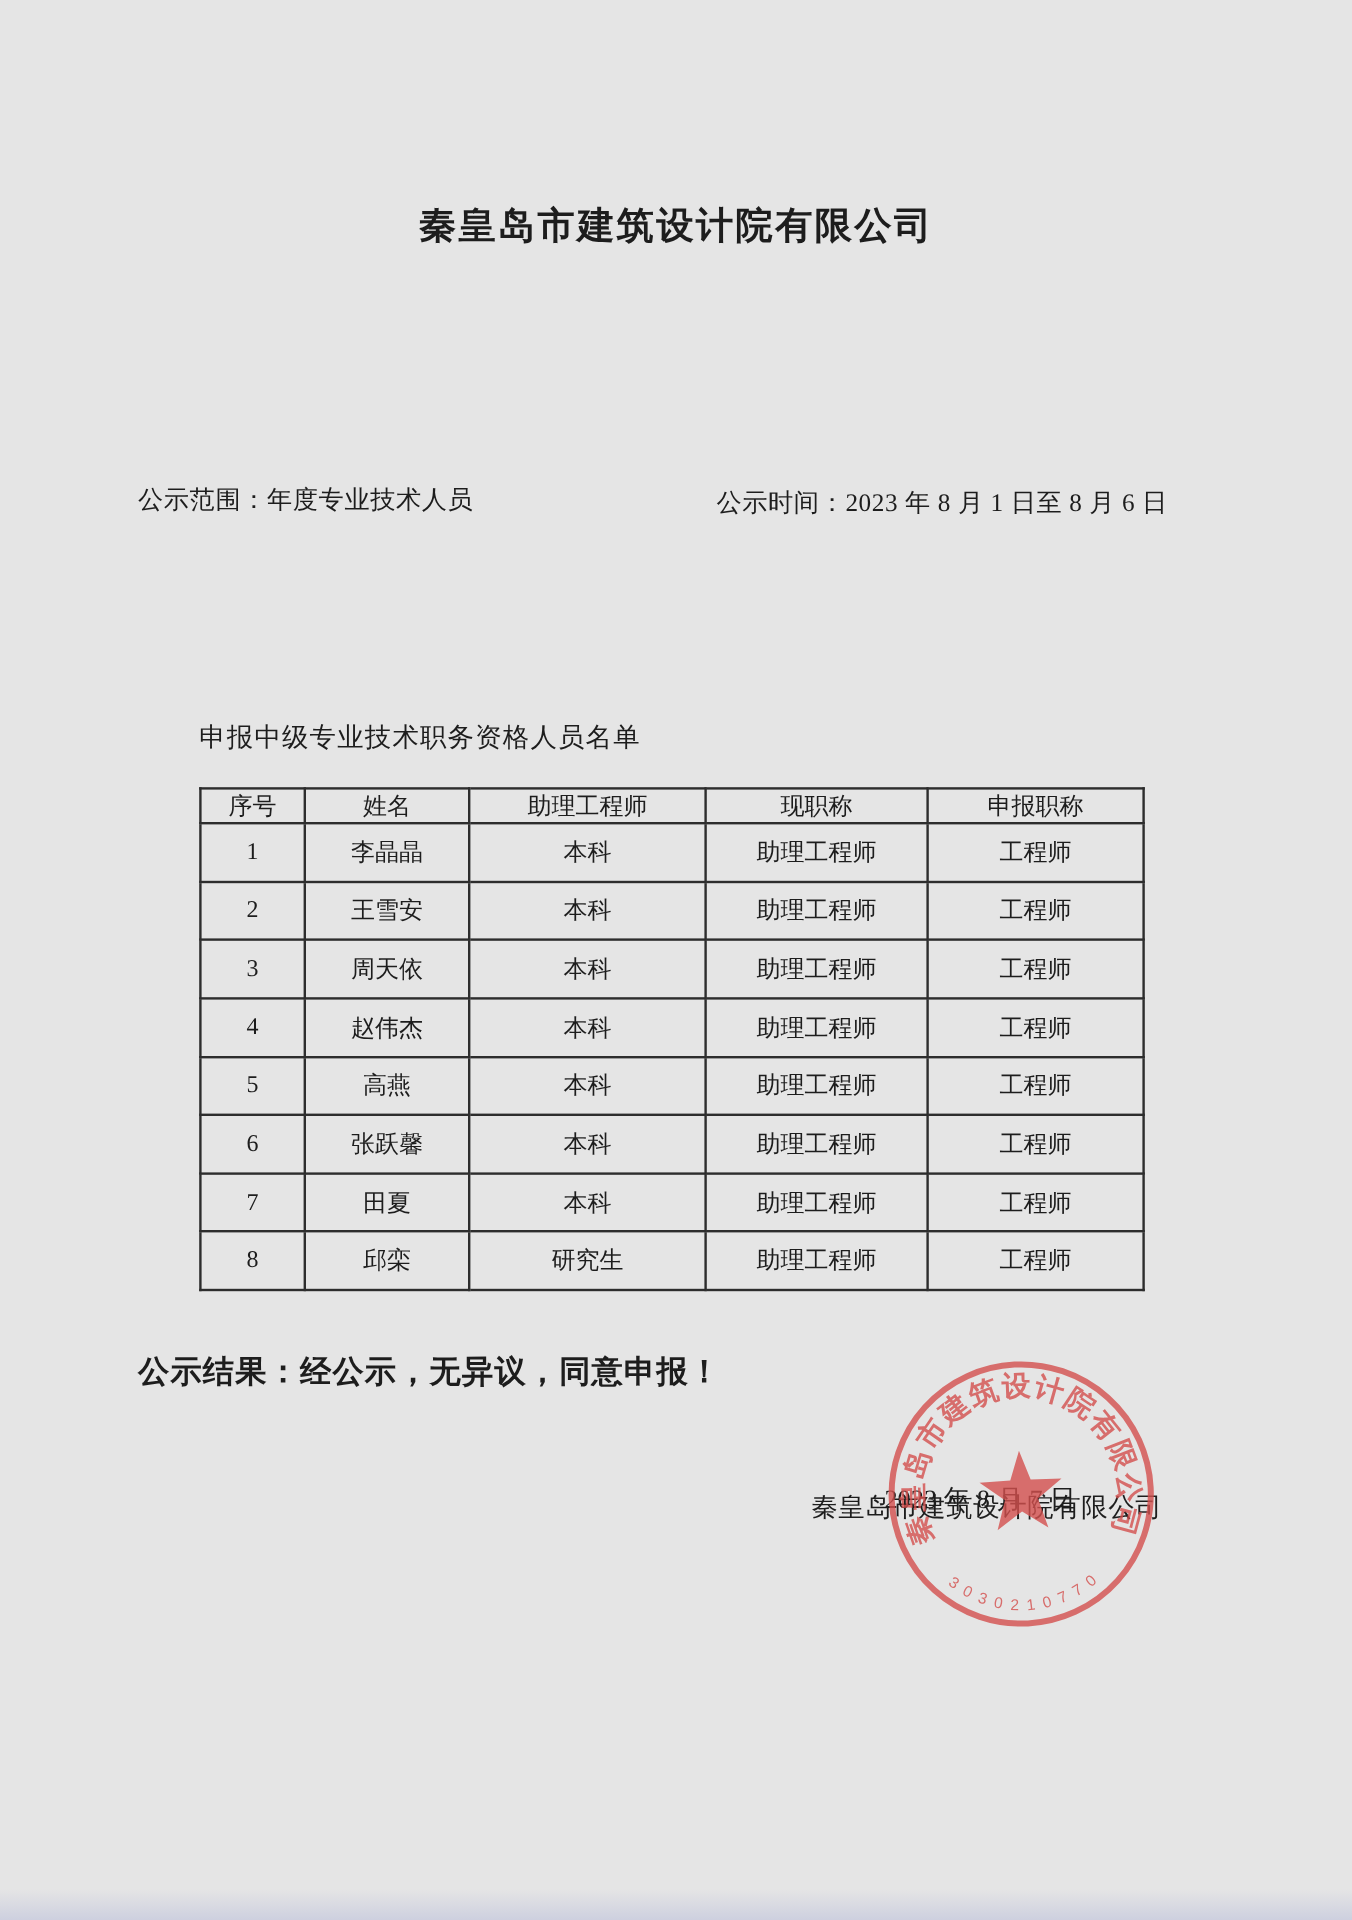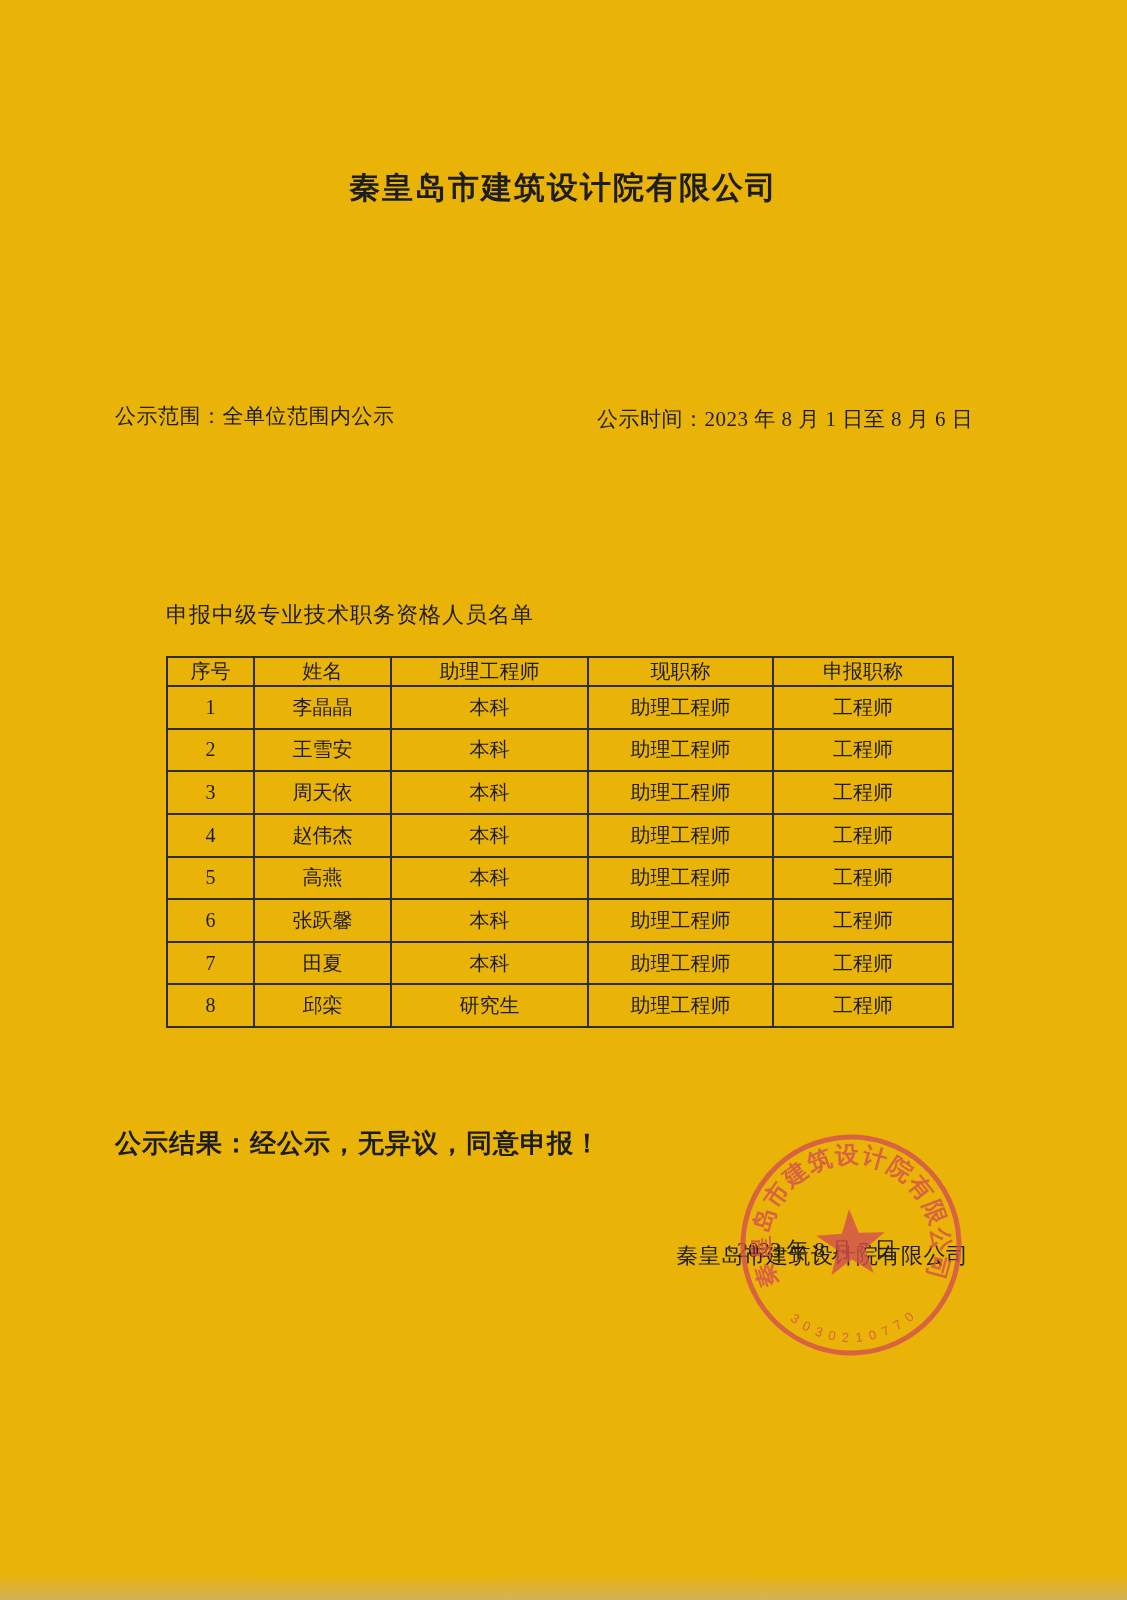--- a/index.html
+++ b/index.html
@@ -2,21 +2,21 @@
 <html style="--seal-color: #d4504e;"><head>
 <meta charset="utf-8">
 <style>
   * { box-sizing: border-box; margin: 0; padding: 0; }
   html, body { background: #ffffff; }
   .page {
     position: relative;
     width: 1127px;
     height: 1600px;
     margin: 0 auto;
-    background: #eab308;
+    background: #e5e5e5;
     overflow: hidden;
     font-family: "Liberation Serif", "DejaVu Serif", serif;
     color: #1d1d1d;
   }
 
   
   .doc-title {
     position: absolute;
     top: 160px; left: 0;
     width: 100%;
@@ -48,21 +48,21 @@
     position: absolute;
     top: 600px; left: 166px;
     width: 786px;
     text-align: left;
     font-size: 22px;
     letter-spacing: 1px;
   }
   table.roster {
     position: absolute;
     top: 656px; left: 166px;
-    width: 786px; height: 372px;
+    width: 786px; height: 420px;
     border-collapse: collapse;
     table-layout: fixed;
     text-align: center;
     font-size: 20px;
   }
   table.roster th, table.roster td {
     border: 2px solid #2d2d2d;
     font-weight: normal;
     padding: 0;
     vertical-align: middle;
@@ -122,21 +122,21 @@
 </head>
 <body>
 
 <div class="page">
 
   <header class="doc-title">
     <div class="title-line">秦皇岛市建筑设计院有限公司</div>
   </header>
 
   <div class="meta-item meta-scope">
-    <span>公示范围：</span><span>全单位范围内公示</span>
+    <span>公示范围：</span><span>年度专业技术人员</span>
   </div>
 
   <div class="meta-item meta-time">
     <span>公示时间：</span><span>2023 年 8 月 1 日至 8 月 6 日</span>
   </div>
 
 
 
   <div class="table-title">申报中级专业技术职务资格人员名单</div>
 

